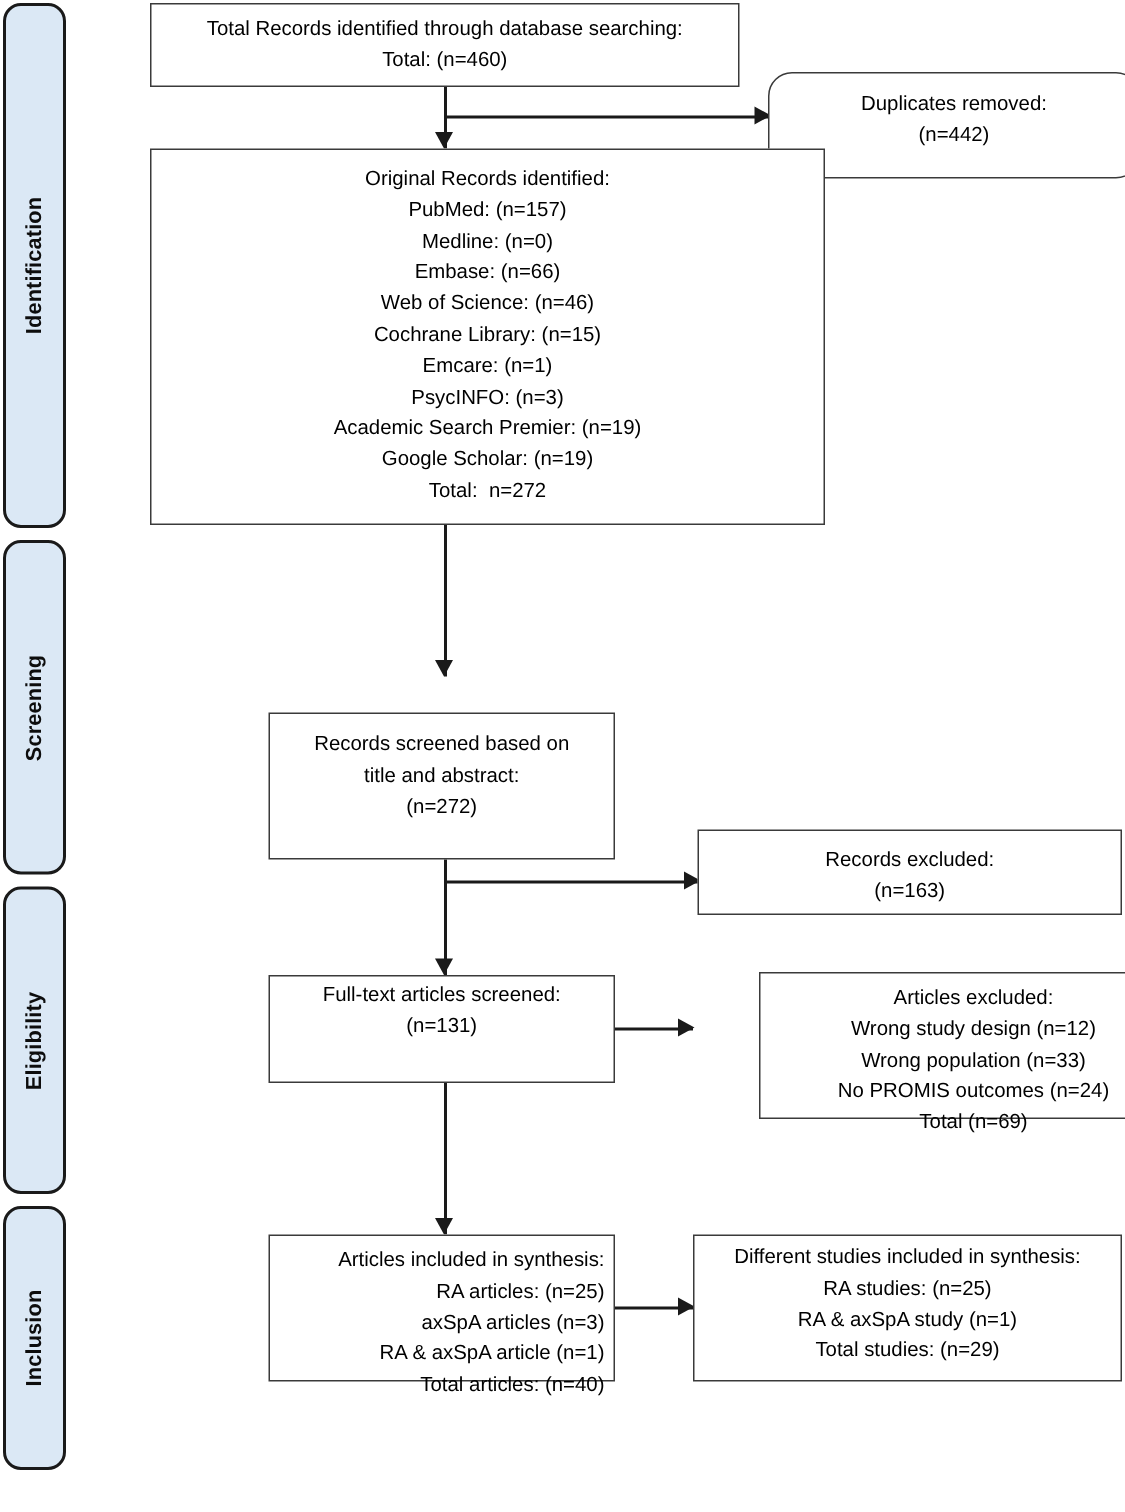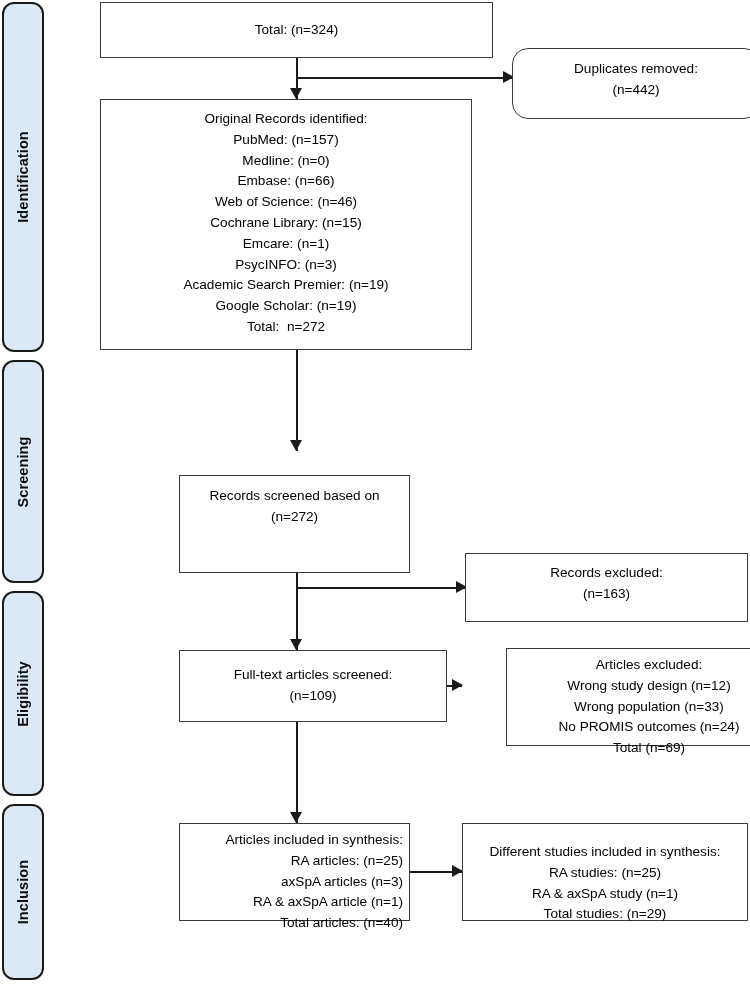--- a/index.html
+++ b/index.html
@@ -137,65 +137,67 @@
   <div class="arrow-right" style="left:452px; top:679px;"></div>
 
   <div class="conn-v" style="left:296px; top:722px; height:101px;"></div>
   <div class="arrow-down" style="left:290px; top:812px;"></div>
 
   <div class="conn-h" style="left:410px; top:871px; width:52px;"></div>
   <div class="arrow-right" style="left:452px; top:865px;"></div>
 
   <div class="flow-box vcenter" style="left:100px; top:2px; width:393px; height:56px; padding:4px 0;">
     <div class="lines">
-      <span class="line">Total: (n=324)</span>
+      <span class="line">Total Records identified through database searching:</span>
+      <span class="line">Total: (n=460)</span>
     </div>
   </div>
 
   <div class="flow-box" style="left:512px; top:48px; width:248px; height:71px; padding-top:10px;border-radius:16px;">
     <div class="lines">
       <span class="line">Duplicates removed:</span>
       <span class="line">(n=442)</span>
     </div>
   </div>
 
-  <div class="flow-box" style="left:100px; top:99px; width:372px; height:251px; padding-top:9px;">
+  <div class="flow-box" style="left:100px; top:99px; width:450px; height:251px; padding-top:9px;">
     <div class="lines">
       <span class="line">Original Records identified:</span>
       <span class="line">PubMed: (n=157)</span>
       <span class="line">Medline: (n=0)</span>
       <span class="line">Embase: (n=66)</span>
       <span class="line">Web of Science: (n=46)</span>
       <span class="line">Cochrane Library: (n=15)</span>
       <span class="line">Emcare: (n=1)</span>
       <span class="line">PsycINFO: (n=3)</span>
       <span class="line">Academic Search Premier: (n=19)</span>
       <span class="line">Google Scholar: (n=19)</span>
       <span class="line">Total:  n=272</span>
     </div>
   </div>
 
   <div class="flow-box" style="left:179px; top:451px; width:231px; height:98px; padding-top:10px;margin-top:24px;">
     <div class="lines">
       <span class="line">Records screened based on</span>
+      <span class="line">title and abstract:</span>
       <span class="line">(n=272)</span>
     </div>
   </div>
 
-  <div class="flow-box" style="left:465px; top:553px; width:283px; height:69px; padding-top:9px;">
+  <div class="flow-box" style="left:465px; top:553px; width:283px; height:57px; padding-top:9px;">
     <div class="lines">
       <span class="line">Records excluded:</span>
       <span class="line">(n=163)</span>
     </div>
   </div>
 
-  <div class="flow-box" style="left:179px; top:650px; width:268px; height:72px; padding-top:14px;align-items:flex-end;">
+  <div class="flow-box" style="left:179px; top:650px; width:231px; height:72px; padding-top:2px;align-items:flex-end;">
     <div class="lines">
       <span class="line">Full-text articles screened:</span>
-      <span class="line">(n=109)</span>
+      <span class="line">(n=131)</span>
     </div>
   </div>
 
   <div class="flow-box" style="left:462px; top:648px; width:286px; height:98px; padding-top:6px;margin-left:44px;">
     <div class="lines">
       <span class="line">Articles excluded:</span>
       <span class="line">Wrong study design (n=12)</span>
       <span class="line">Wrong population (n=33)</span>
       <span class="line">No PROMIS outcomes (n=24)</span>
       <span class="line">Total (n=69)</span>
@@ -205,21 +207,21 @@
   <div class="flow-box" style="left:179px; top:823px; width:231px; height:98px; padding-top:6px;text-align:right;">
     <div class="lines">
       <span class="line">Articles included in synthesis:</span>
       <span class="line">RA articles: (n=25)</span>
       <span class="line">axSpA articles (n=3)</span>
       <span class="line">RA &amp; axSpA article (n=1)</span>
       <span class="line">Total articles: (n=40)</span>
     </div>
   </div>
 
-  <div class="flow-box" style="left:462px; top:823px; width:286px; height:98px; padding-top:18px;">
+  <div class="flow-box" style="left:462px; top:823px; width:286px; height:98px; padding-top:4px;">
     <div class="lines">
       <span class="line">Different studies included in synthesis:</span>
       <span class="line">RA studies: (n=25)</span>
       <span class="line">RA &amp; axSpA study (n=1)</span>
       <span class="line">Total studies: (n=29)</span>
     </div>
   </div>
 
 </div>
 

